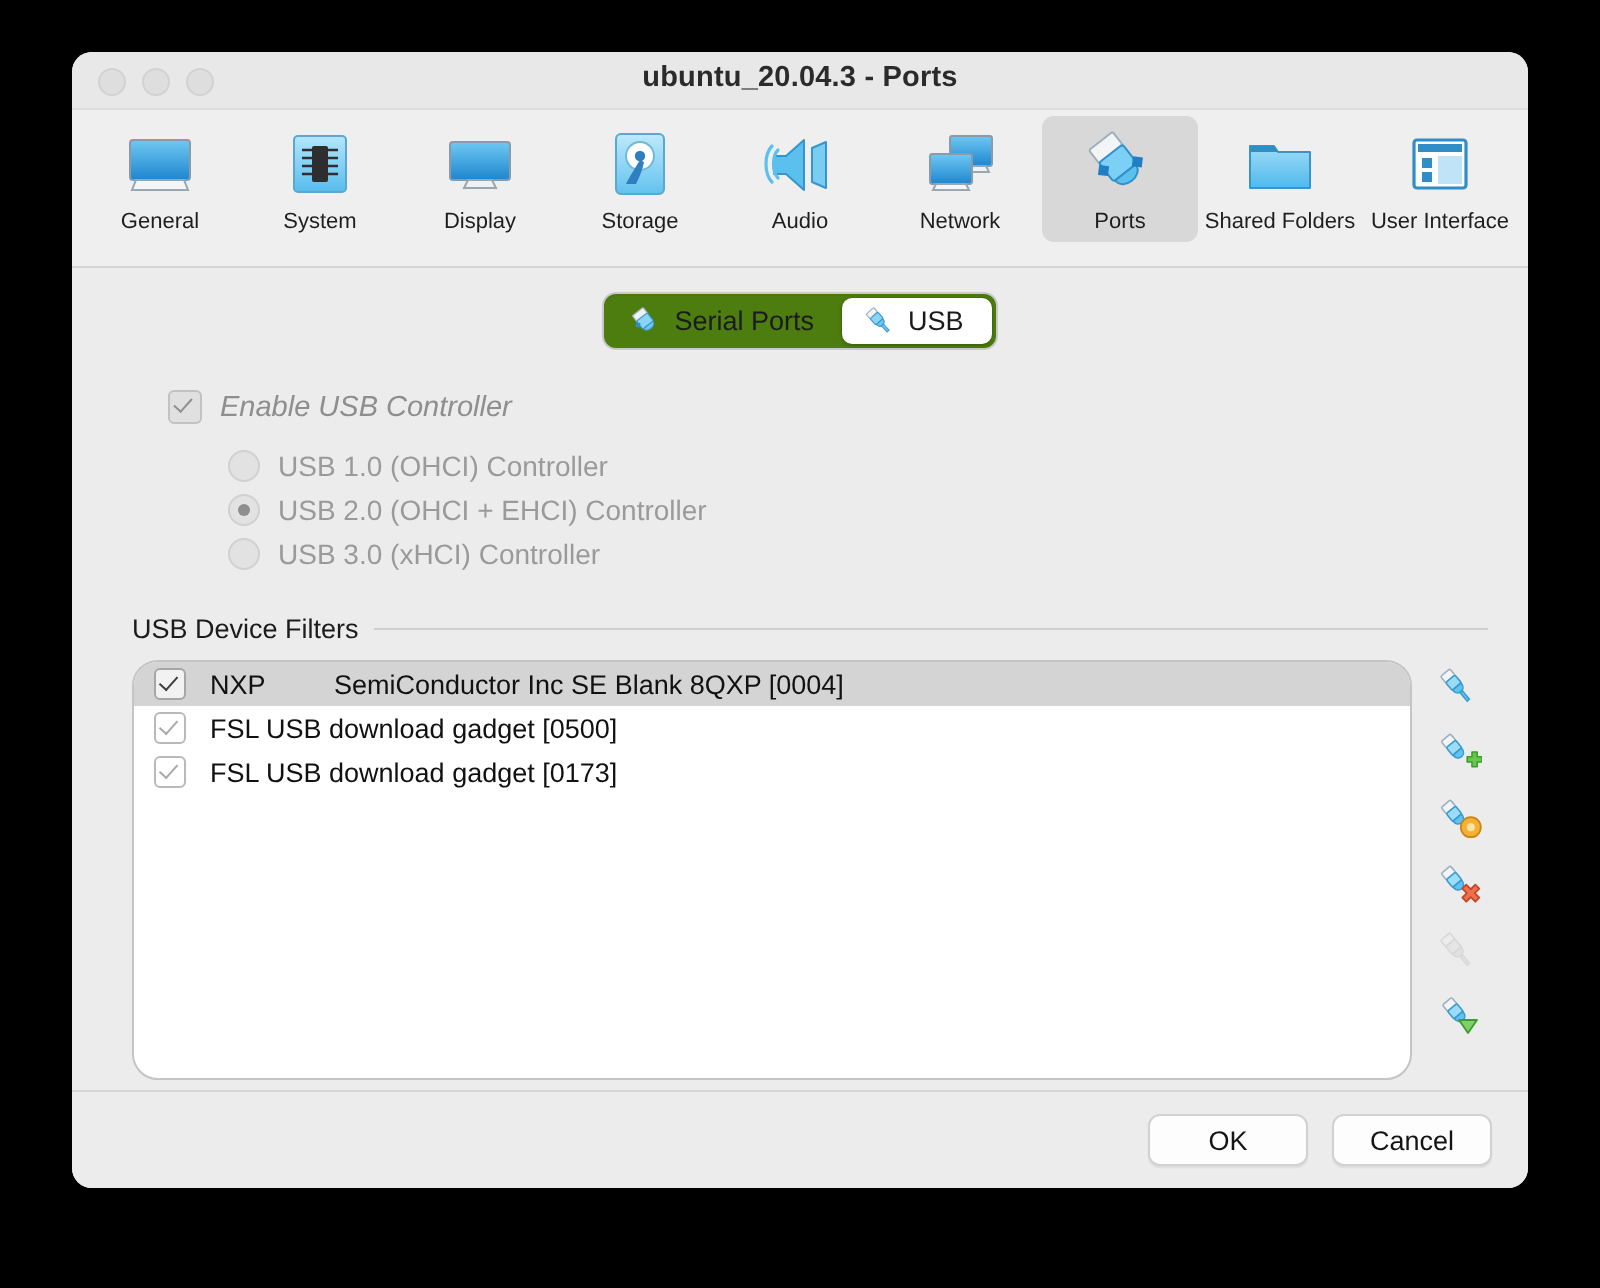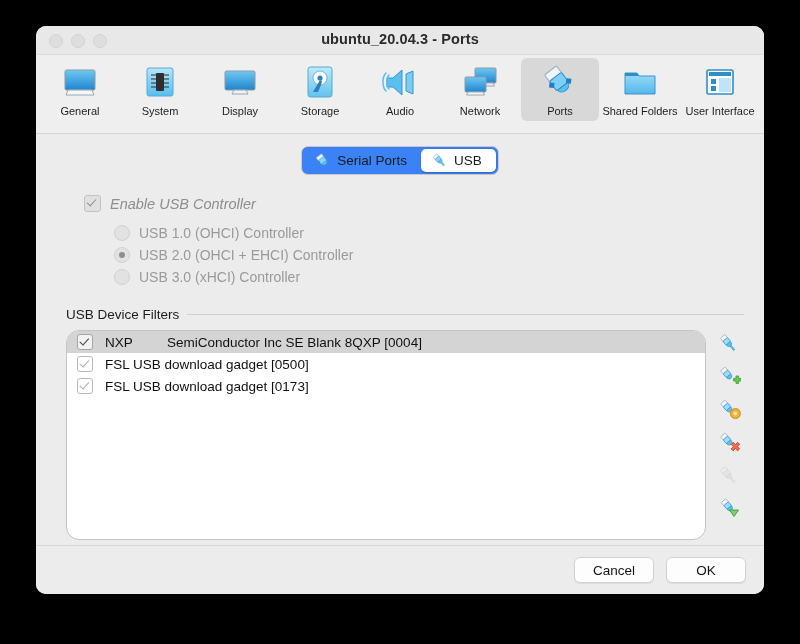--- a/index.html
+++ b/index.html
@@ -111,21 +111,21 @@
   }
 
   
   .tabbar {
     display: flex;
     justify-content: center;
     padding-top: 12px;
   }
   .segment {
     display: flex;
-    background: #3b82f6;
+    background: #4d7c0f;
     border: 1px solid #c9c9c9;
     border-radius: 7px;
     padding: 2px;
     box-shadow: inset 0 1px 1px rgba(0,0,0,0.04);
   }
   .seg-btn {
     display: flex;
     align-items: center;
     gap: 6px;
     padding: 3px 14px 3px 10px;
@@ -639,18 +639,18 @@
               </svg>
             </span>
 
           </div>
         </div>
       </div>
 
     </div>
 
     <div class="footer">
+      <div class="btn">OK</div>
       <div class="btn">Cancel</div>
-      <div class="btn">OK</div>
     </div>
 
   </div>
 </div>
 
 </body></html>

